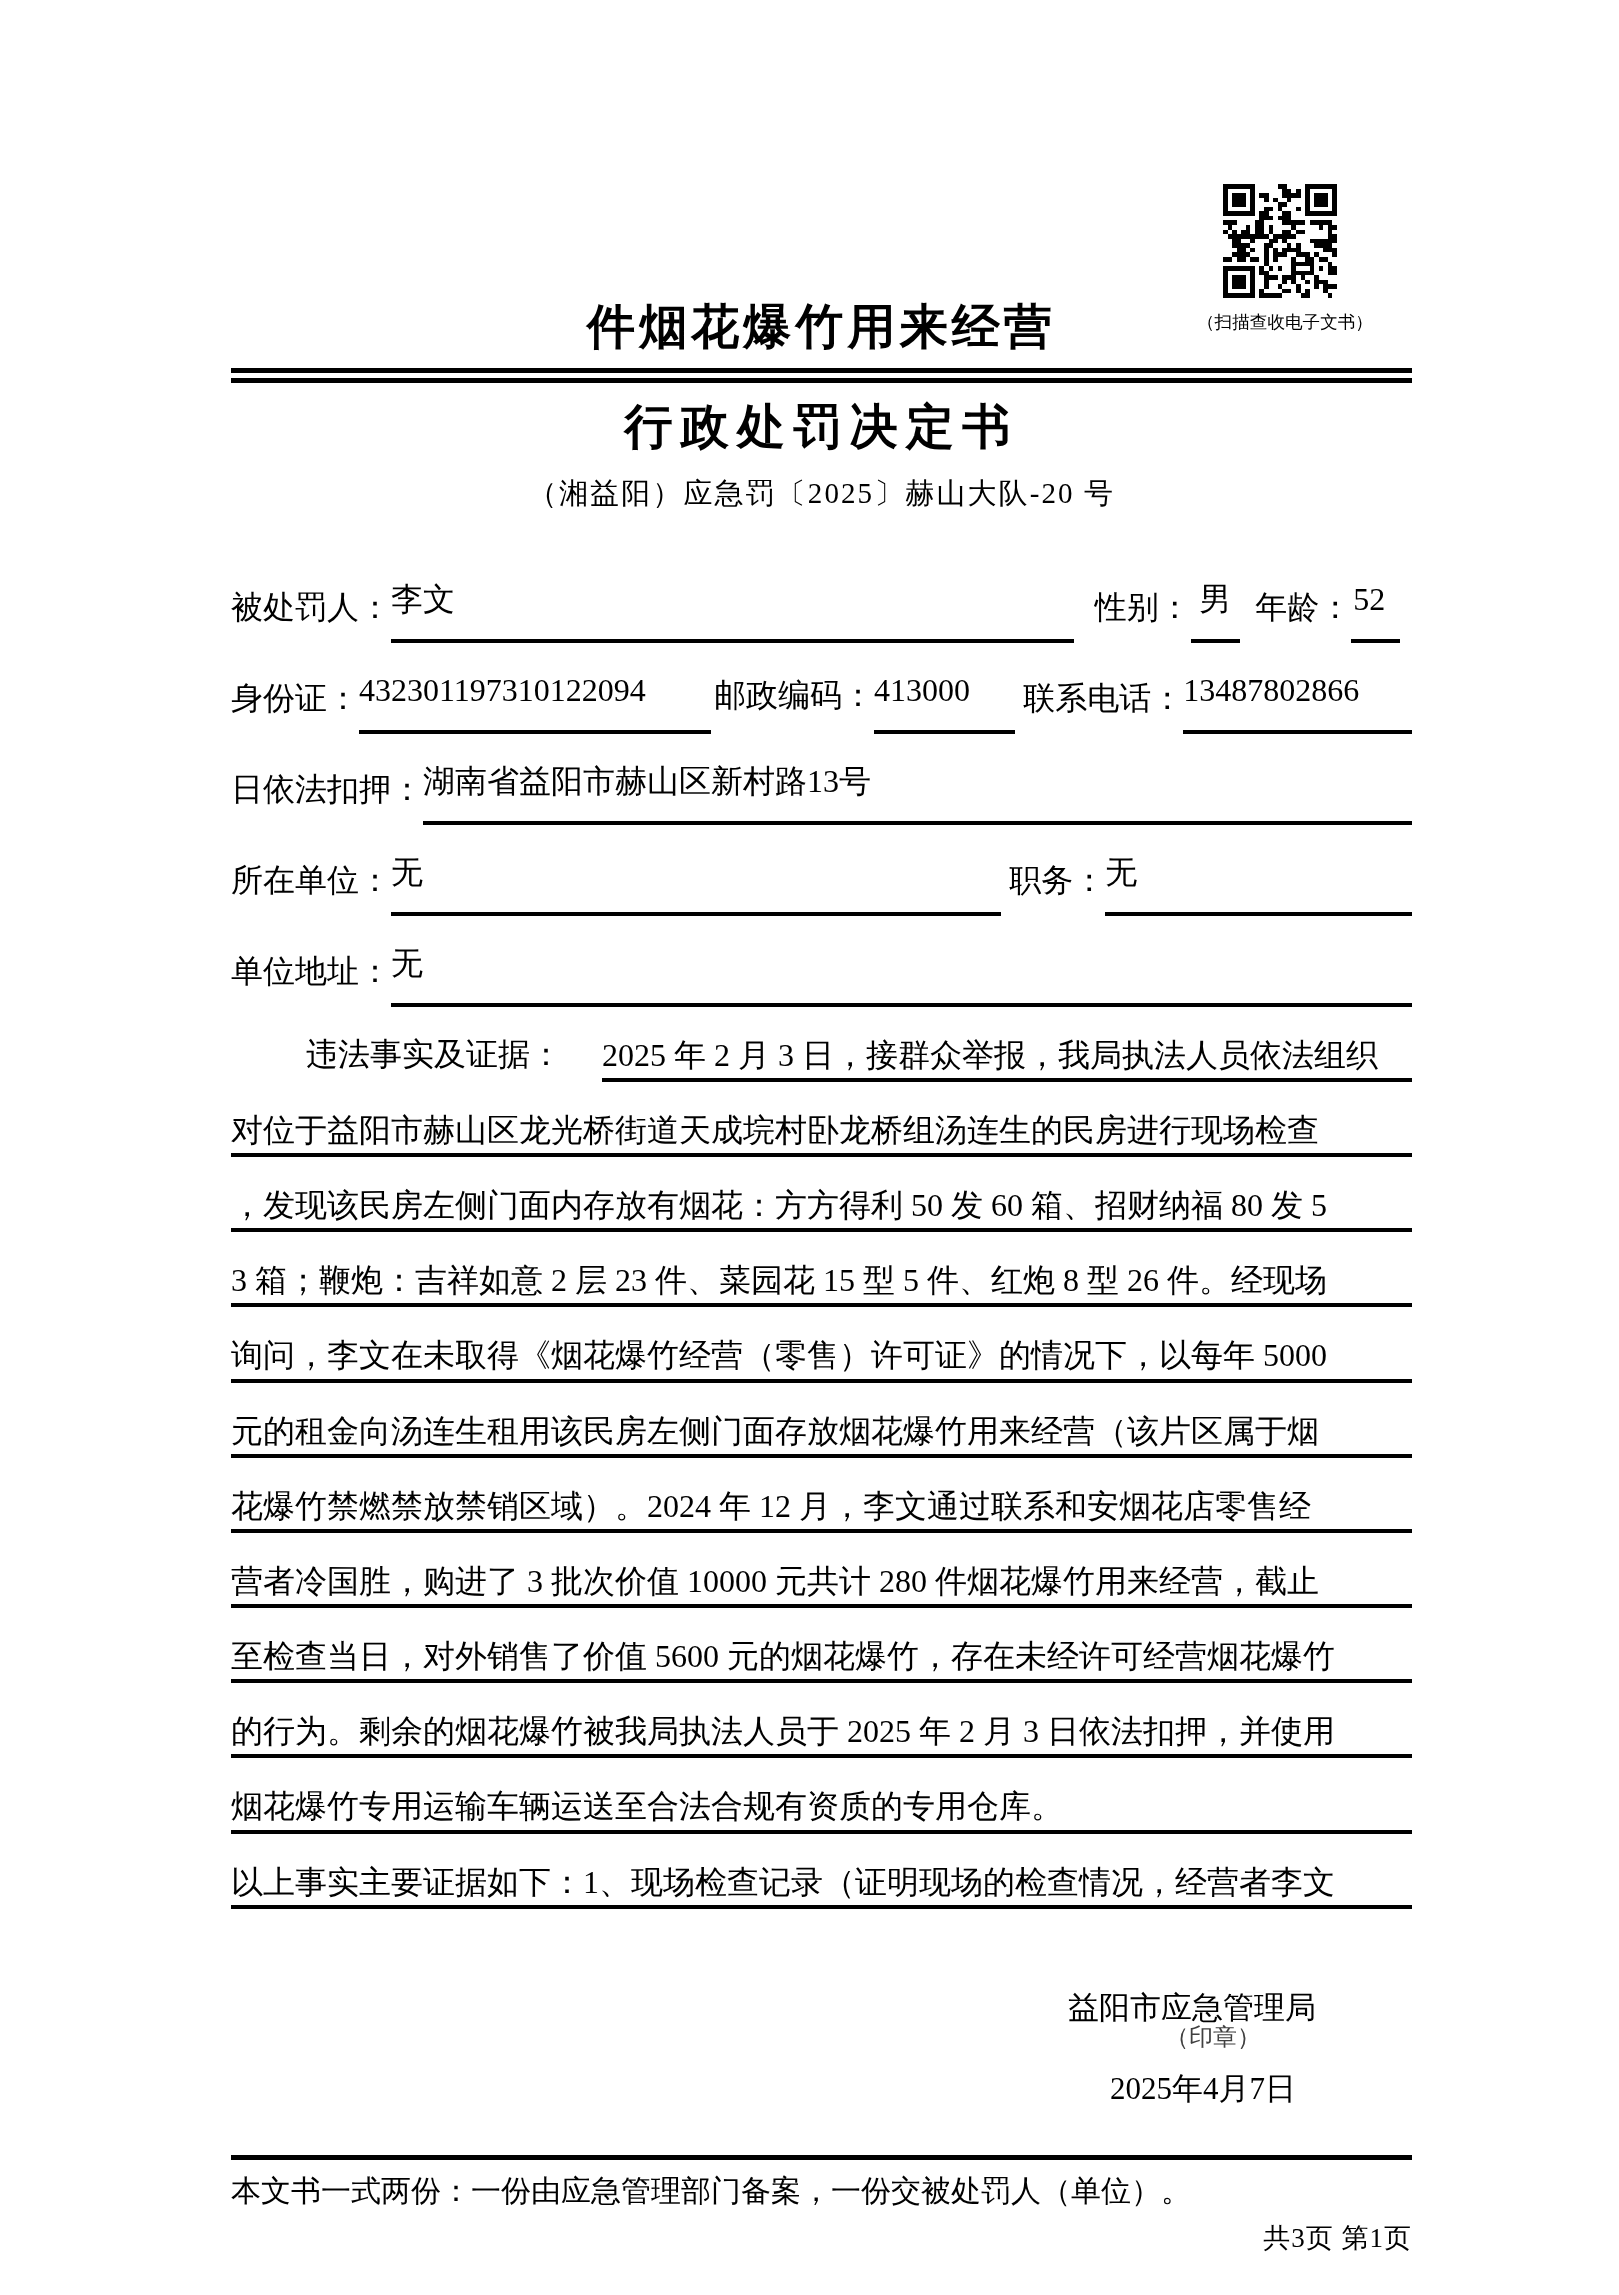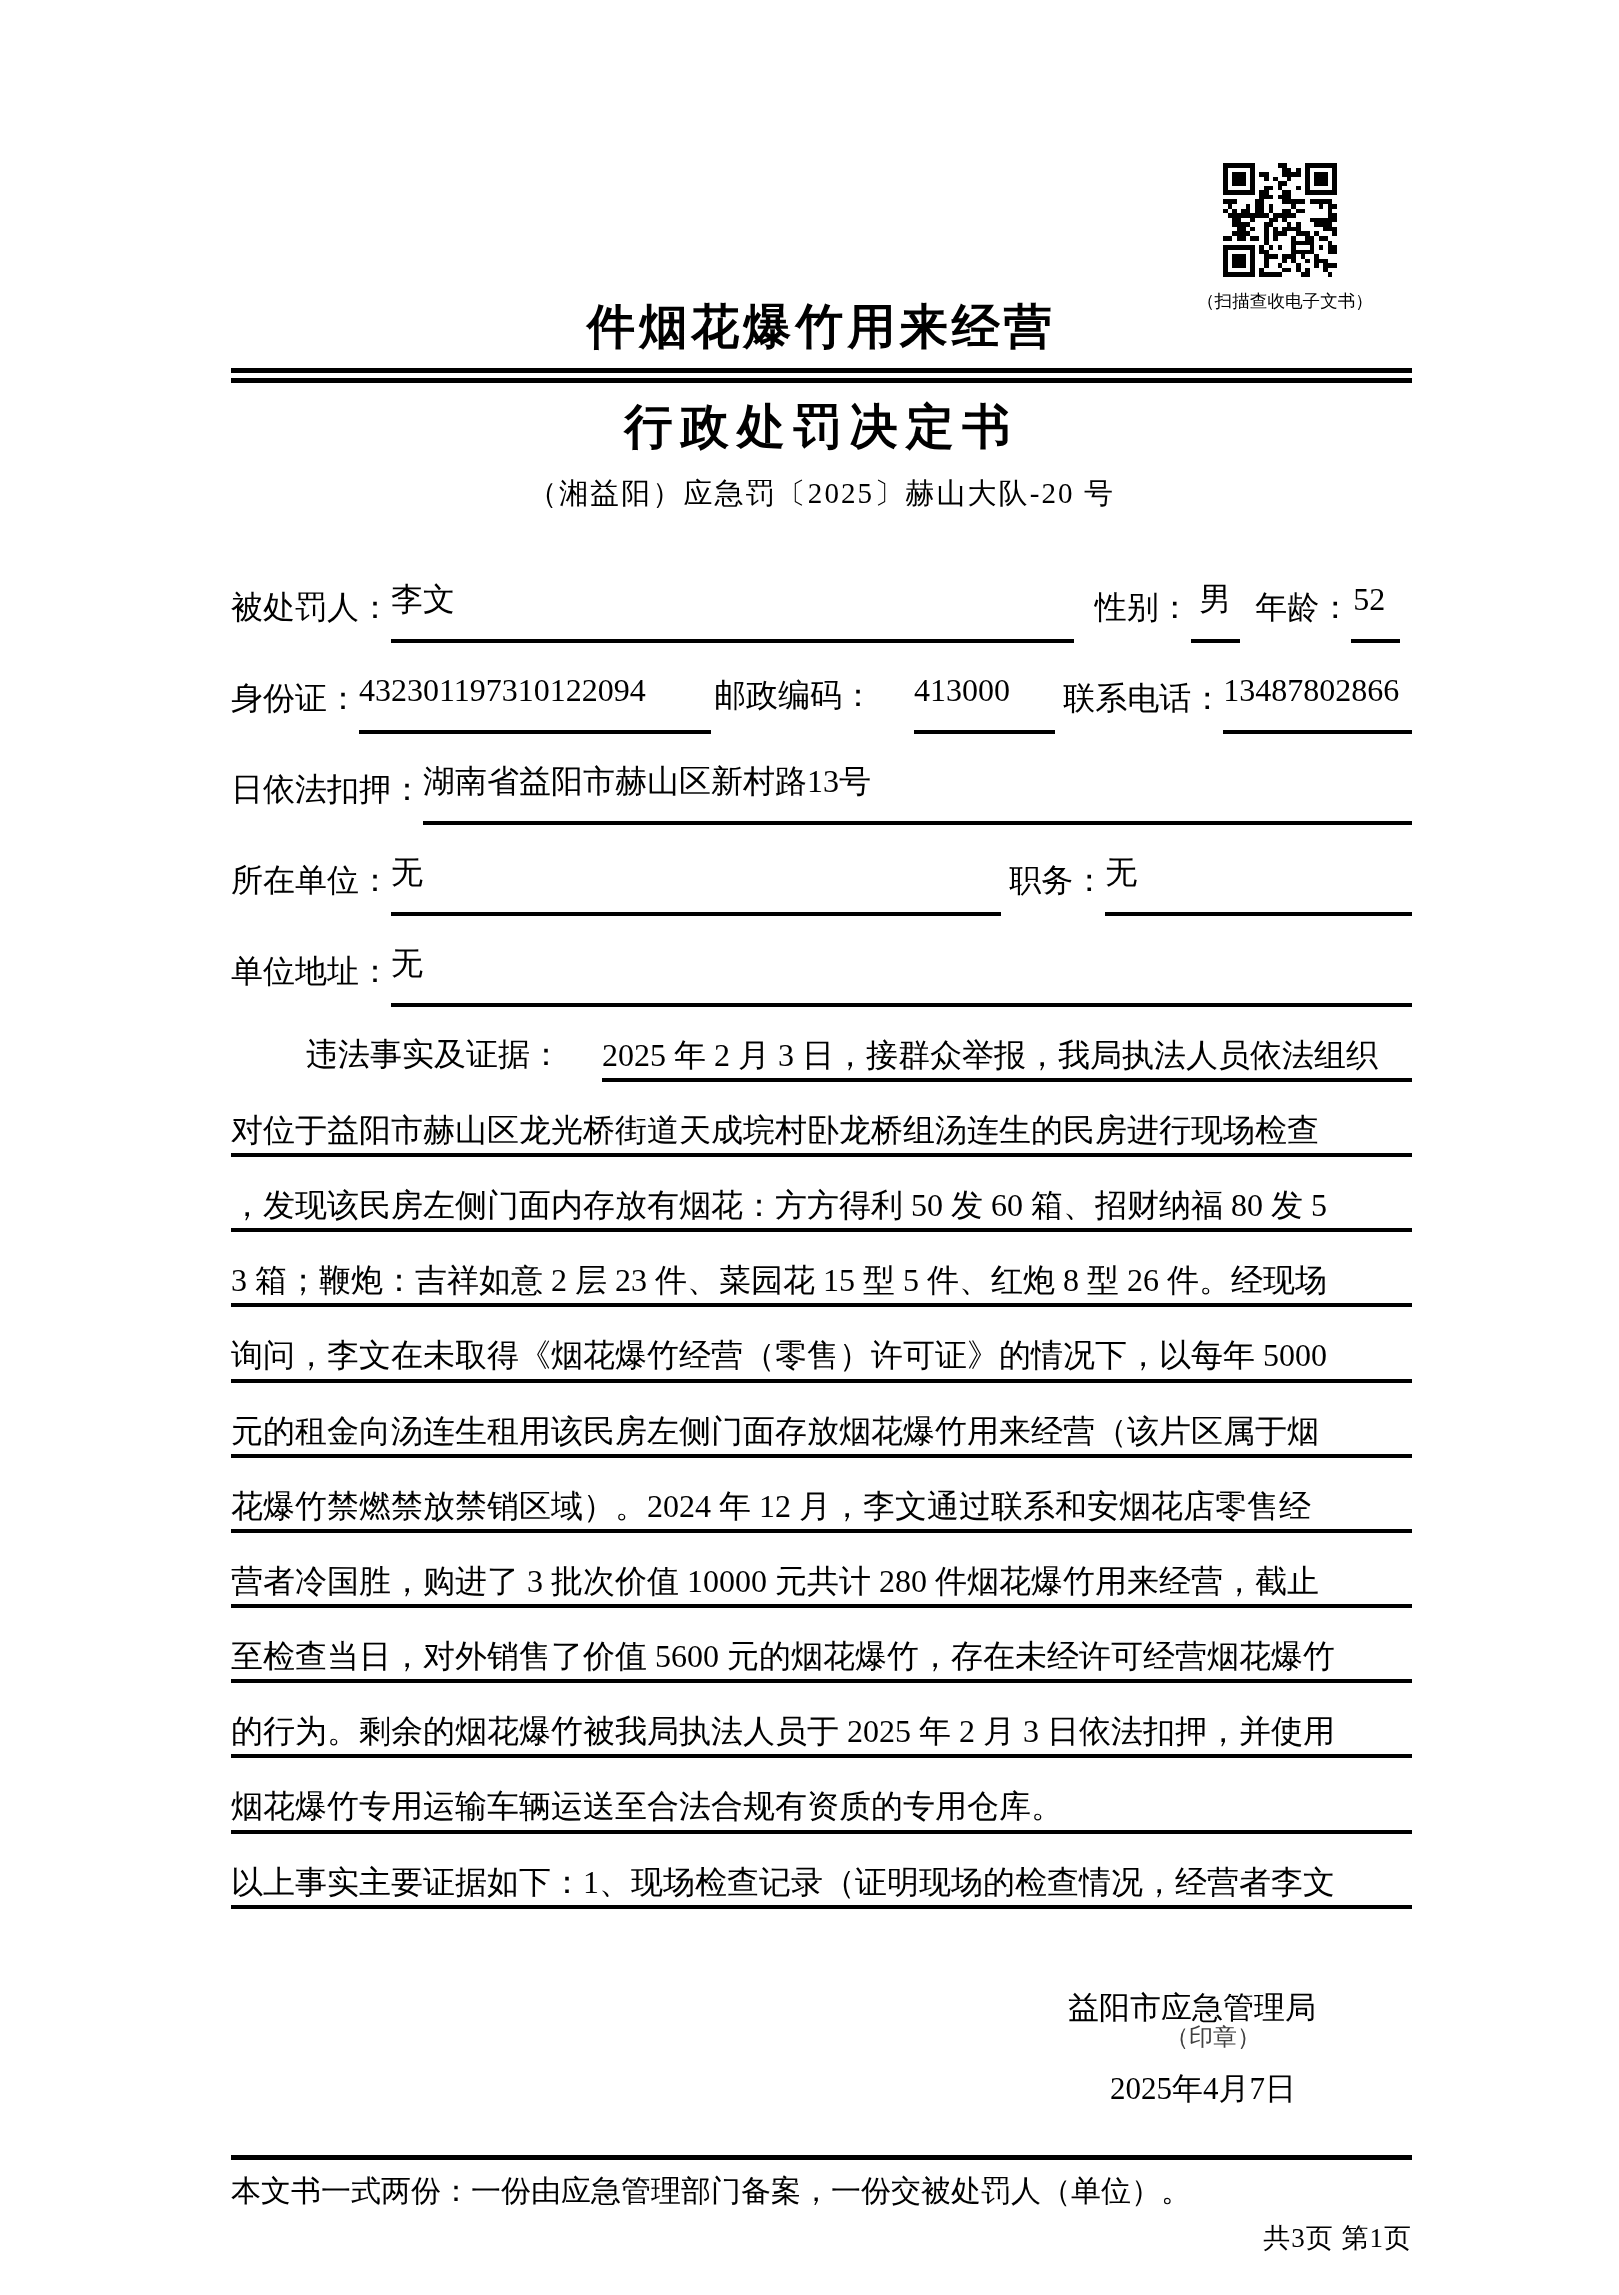--- a/index.html
+++ b/index.html
@@ -6,38 +6,38 @@
   .page{
     position:relative;
     width:1620px;height:2295px;
     background:#fff;color:#000;
     font-family:"Liberation Serif","DejaVu Serif",serif;
     box-sizing:border-box;
     padding:303px 208px 0 231px;
     overflow:hidden;
   }
   
-  .qr-block{position:absolute;left:1197px;top:163px;width:165px;text-align:left;}
+  .qr-block{position:absolute;left:1197px;top:184px;width:165px;text-align:left;}
   .qr-block svg{width:114px;height:114px;display:block;margin:0 auto;}
   .qr-caption{margin-top:15.5px;font-size:17.6px;line-height:1;white-space:nowrap;}
   
   .title1{font-size:48px;font-weight:700;text-align:center;letter-spacing:4.1px;line-height:1;}
   .double-rule{margin-top:16.5px;height:5.2px;border-top:5.2px solid #000;border-bottom:5.2px solid #000;}
   .title2{font-size:48px;font-weight:700;text-align:center;letter-spacing:8.3px;line-height:1;margin-top:20.7px;}
   .docnum{font-size:29px;text-align:center;line-height:1;margin-top:28px;letter-spacing:2.1px;}
   
   .fields{margin-top:75px;}
   .frow{display:flex;align-items:center;font-size:32px;line-height:32px;margin-bottom:31px;white-space:nowrap;}
   .flabel{padding-bottom:12.4px;flex:0 0 auto;}
   .fvalue{padding-bottom:24px;border-bottom:4.1px solid #000;flex:0 0 auto;overflow:visible;}
   .w-name{width:683px;}
   .w-gender{width:49px;text-align:center;}
   .w-age{width:49px;padding-left:2.1px;box-sizing:border-box;}
   .w-id{width:352px;}
-  .w-post{width:141px;margin-left:40px;}
+  .w-post{width:141px;}
   .w-wu{width:610px;}
   .grow{flex:1 1 auto;}
   .ml40{margin-left:20.7px;} .ml30{margin-left:15.5px;} .ml25{margin-left:3px;font-family:Liberation Mono, monospace;} .ml16{margin-left:8.3px;}
   
   .body-block{margin-top:20.7px;}
   .bline{display:flex;align-items:flex-end;font-size:32px;line-height:32px;margin-bottom:32px;white-space:nowrap;gap:40px;}
   .bl-label{padding-bottom:11.4px;flex:0 0 auto;}
   .indent{padding-left:75px;}
   .bl-text{flex:1 1 auto;padding-bottom:7.2px;border-bottom:4.1px solid #000;overflow:visible;}
   

